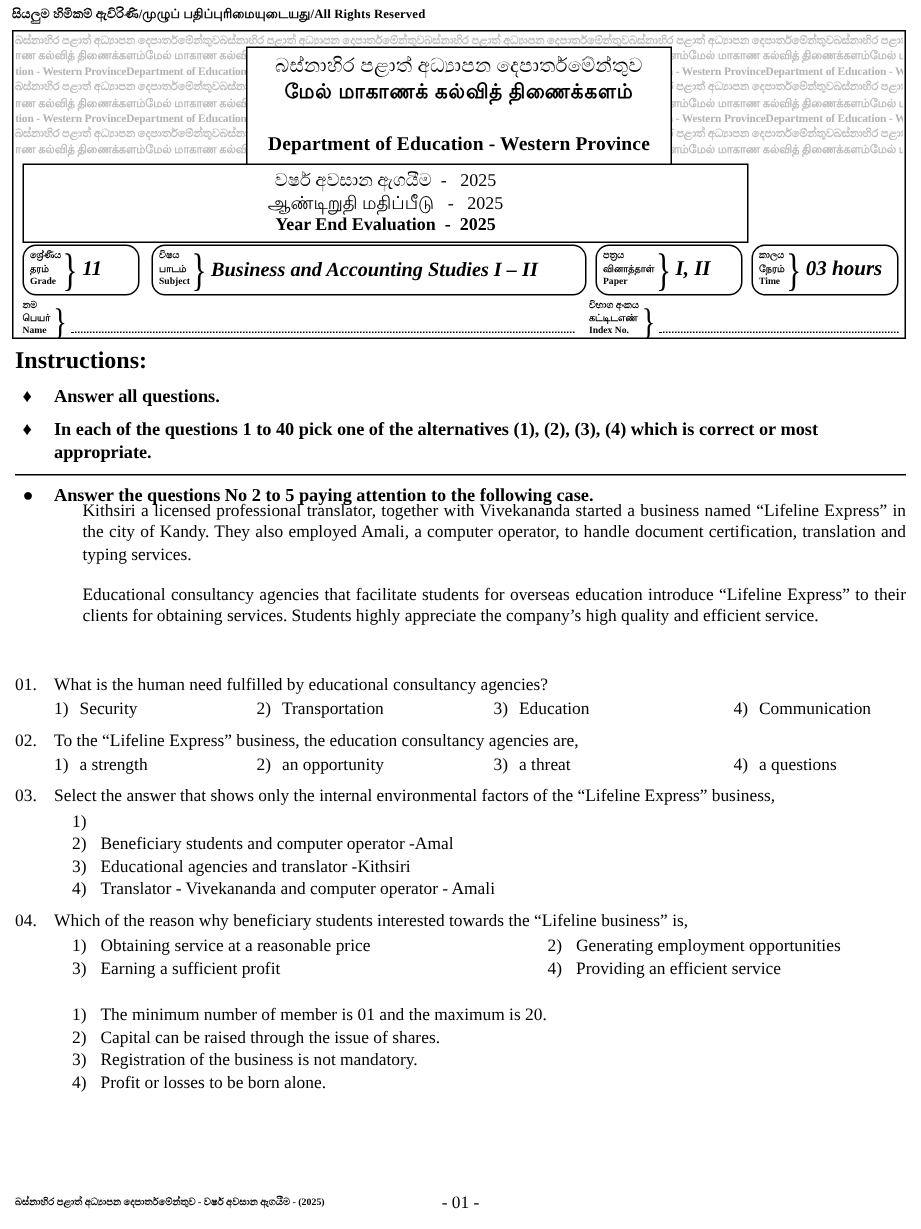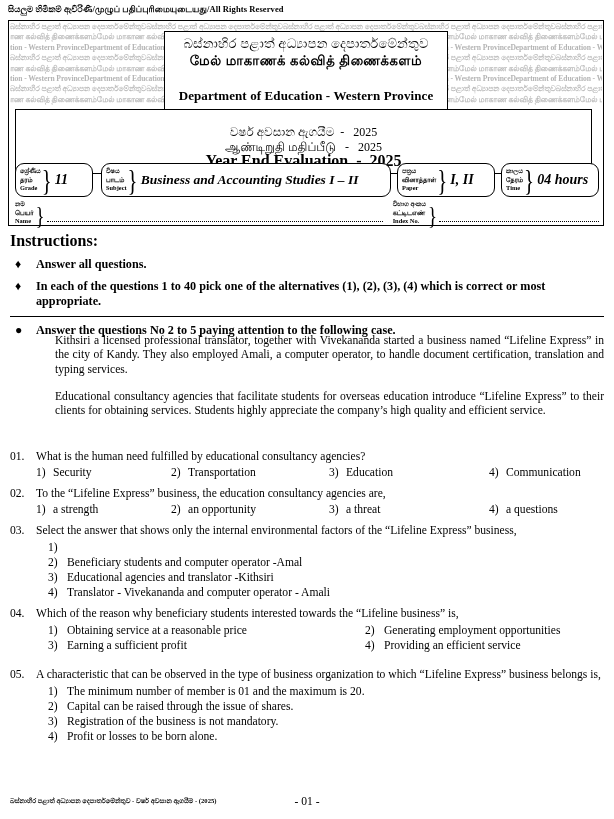--- a/index.html
+++ b/index.html
@@ -78,28 +78,28 @@
   }
   .dept-si { font-size: 13.2px; letter-spacing: 0.2px; }
   .dept-ta { font-size: 13.2px; font-weight: bold; letter-spacing: 0.6px; margin-top: 1px; }
   .dept-en { font-size: 13px; font-weight: bold; margin-top: 18px; letter-spacing: 0.1px; }
 
   
   .eval-box {
     position: absolute;
     top: 88px;
     left: 6px;
-    width: 577px;
+    width: 484px;
     border: 1.2px solid #000;
     box-sizing: border-box;
     text-align: center;
-    padding: 15px 0 4px 0;
+    padding: 3px 0 4px 0;
   }
   .eval-line { font-size: 12px; line-height: 14.5px; white-space: pre; }
-  .eval-line.en { font-weight: bold; font-size: 16px; }
+  .eval-line.en { font-weight: bold; font-size: 12px; }
 
   
   .fields-row {
     position: absolute;
     top: 142px;
     left: 6px;
     width: 584px;
     height: 34px;
   }
   .pill {
@@ -317,21 +317,21 @@
       <div class="pill-val">I, II</div>
     </div>
 
     <div class="pill" id="pill-time">
       <div class="trilabel">
         <div>කාලය</div>
         <div>நேரம்</div>
         <div>Time</div>
       </div>
       <div class="brace">}</div>
-      <div class="pill-val">04 hours</div>
+      <div class="pill-val">03 hours</div>
     </div>
 
   </div>
 
   <div class="name-row">
     <div class="nm-label">
       <div>නම</div>
       <div>பெயர்</div>
       <div>Name</div>
     </div>
@@ -466,24 +466,20 @@
       <span>Earning a sufficient profit</span>
     </div>
     <div class="opt-cell">
       <span class="opt-n">4)</span>
       <span>Providing an efficient service</span>
     </div>
   </div>
 </div>
 
 <div class="q" id="q05">
-  <div class="q-head">
-    <div class="q-num">05.</div>
-    <div class="q-stem">A characteristic that can be observed in the type of business organization to which “Lifeline Express” business belongs is,</div>
-  </div>
   <div class="opts-stack">
     <div class="opt-row">
       <span class="opt-n">1)</span>
       <span>The minimum number of member is 01 and the maximum is 20.</span>
     </div>
     <div class="opt-row">
       <span class="opt-n">2)</span>
       <span>Capital can be raised through the issue of shares.</span>
     </div>
     <div class="opt-row">

